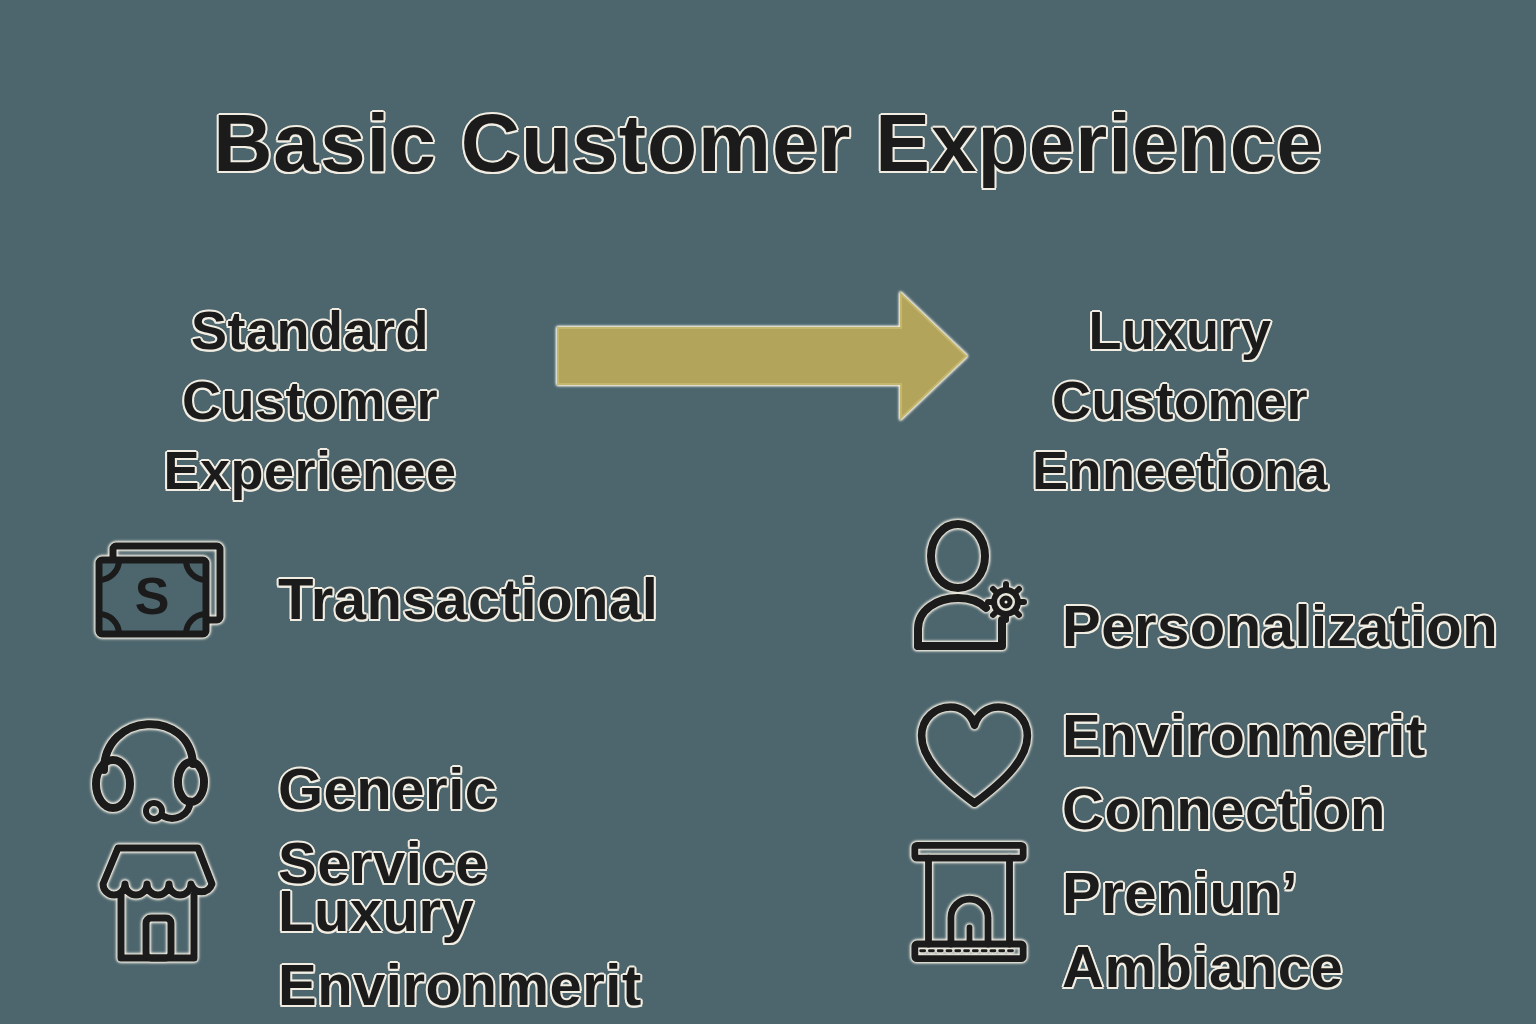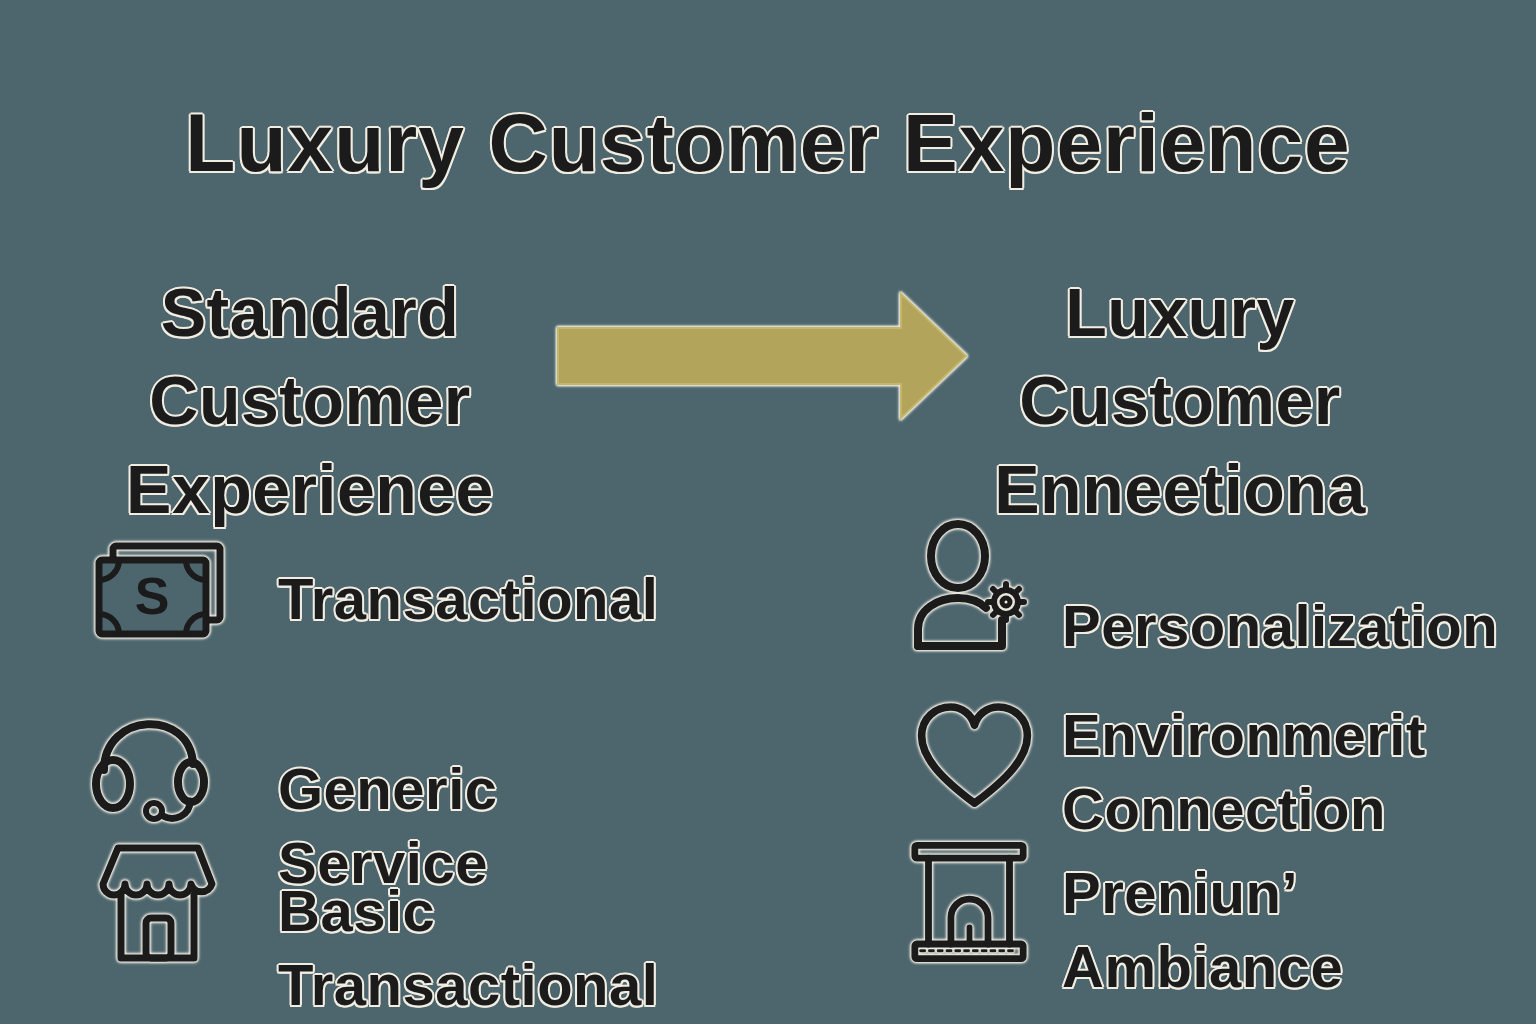--- a/index.html
+++ b/index.html
@@ -19,34 +19,34 @@
   }
   .icon-halo{
     filter:drop-shadow(0 0 1px #f1ede2) drop-shadow(0 0 1px #f1ede2) drop-shadow(0 0 1px #f1ede2);
   }
   .abs{position:absolute;}
   #title{
     left:0;top:96px;width:1536px;text-align:center;
     font-size:82px;letter-spacing:1px;white-space:nowrap;
   }
   .col-heading{
-    font-size:68px;line-height:1.3;text-align:center;letter-spacing:0.5px;
+    font-size:54px;line-height:1.3;text-align:center;letter-spacing:0.5px;margin-top:27px;
   }
   #left-heading{left:110px;top:268px;width:400px;}
   #right-heading{left:975px;top:268px;width:410px;}
   .item-label{
     font-size:58px;line-height:1.28;letter-spacing:0.5px;
   }
   svg{display:block;}
   .stroke{fill:none;stroke:#1b1b1b;stroke-linecap:round;stroke-linejoin:round;}
 </style>
 </head>
 <body>
 
-<div id="title" class="abs halo-text">Luxury Customer Experience</div>
+<div id="title" class="abs halo-text">Basic Customer Experience</div>
 
 <div id="left-heading" class="abs halo-text col-heading">Standard Customer Experienee</div>
 <div id="right-heading" class="abs halo-text col-heading">Luxury Customer Enneetiona</div>
 
 <div class="abs icon-halo" style="left:556px;top:286px;">
   <svg width="414" height="140" viewBox="0 0 414 140">
     <polygon points="2,42 345,42 345,8 410,70 345,132 345,98 2,98" fill="#b3a45c" stroke="#c4b66b" stroke-width="2"></polygon>
   </svg>
 </div>
 
@@ -74,21 +74,21 @@
 </div>
 <div class="abs halo-text item-label" style="left:278px;top:752px;width:420px;">Generic Service</div>
 
 <div class="abs icon-halo" style="left:92px;top:838px;">
   <svg width="135" height="130" viewBox="0 0 135 130">
     <path class="stroke" d="M11,46 a11,11 0 0 0 22,0 a11,11 0 0 0 22,0 a11,11 0 0 0 22,0 a11,11 0 0 0 22,0 a11,11 0 0 0 21,0 L106,10 L26,10 Z" stroke-width="7"></path>
     <path class="stroke" d="M29,57 V120 H102 V57" stroke-width="7"></path>
     <rect class="stroke" x="54" y="80" width="25" height="40" rx="5" stroke-width="7"></rect>
   </svg>
 </div>
-<div class="abs halo-text item-label" style="left:278px;top:874px;width:470px;">Basic Transactional</div>
+<div class="abs halo-text item-label" style="left:278px;top:874px;width:470px;">Luxury Environmerit</div>
 
 <div class="abs icon-halo" style="left:912px;top:518px;">
   <svg width="120" height="132" viewBox="0 0 120 132">
     <ellipse class="stroke" cx="46" cy="38" rx="27" ry="32" stroke-width="8"></ellipse>
     <path class="stroke" d="M6,128 L6,111 C6,92 25,80 46,80 C58,80 68,84 74,90" stroke-width="8"></path>
     <path class="stroke" d="M90,102 L90,128 L6,128" stroke-width="8"></path>
     <g class="stroke" stroke-width="6">
       <circle cx="94" cy="84" r="12"></circle>
       <circle cx="94" cy="84" r="4" stroke-width="5"></circle>
       <line x1="94" y1="66" x2="94" y2="71"></line>

